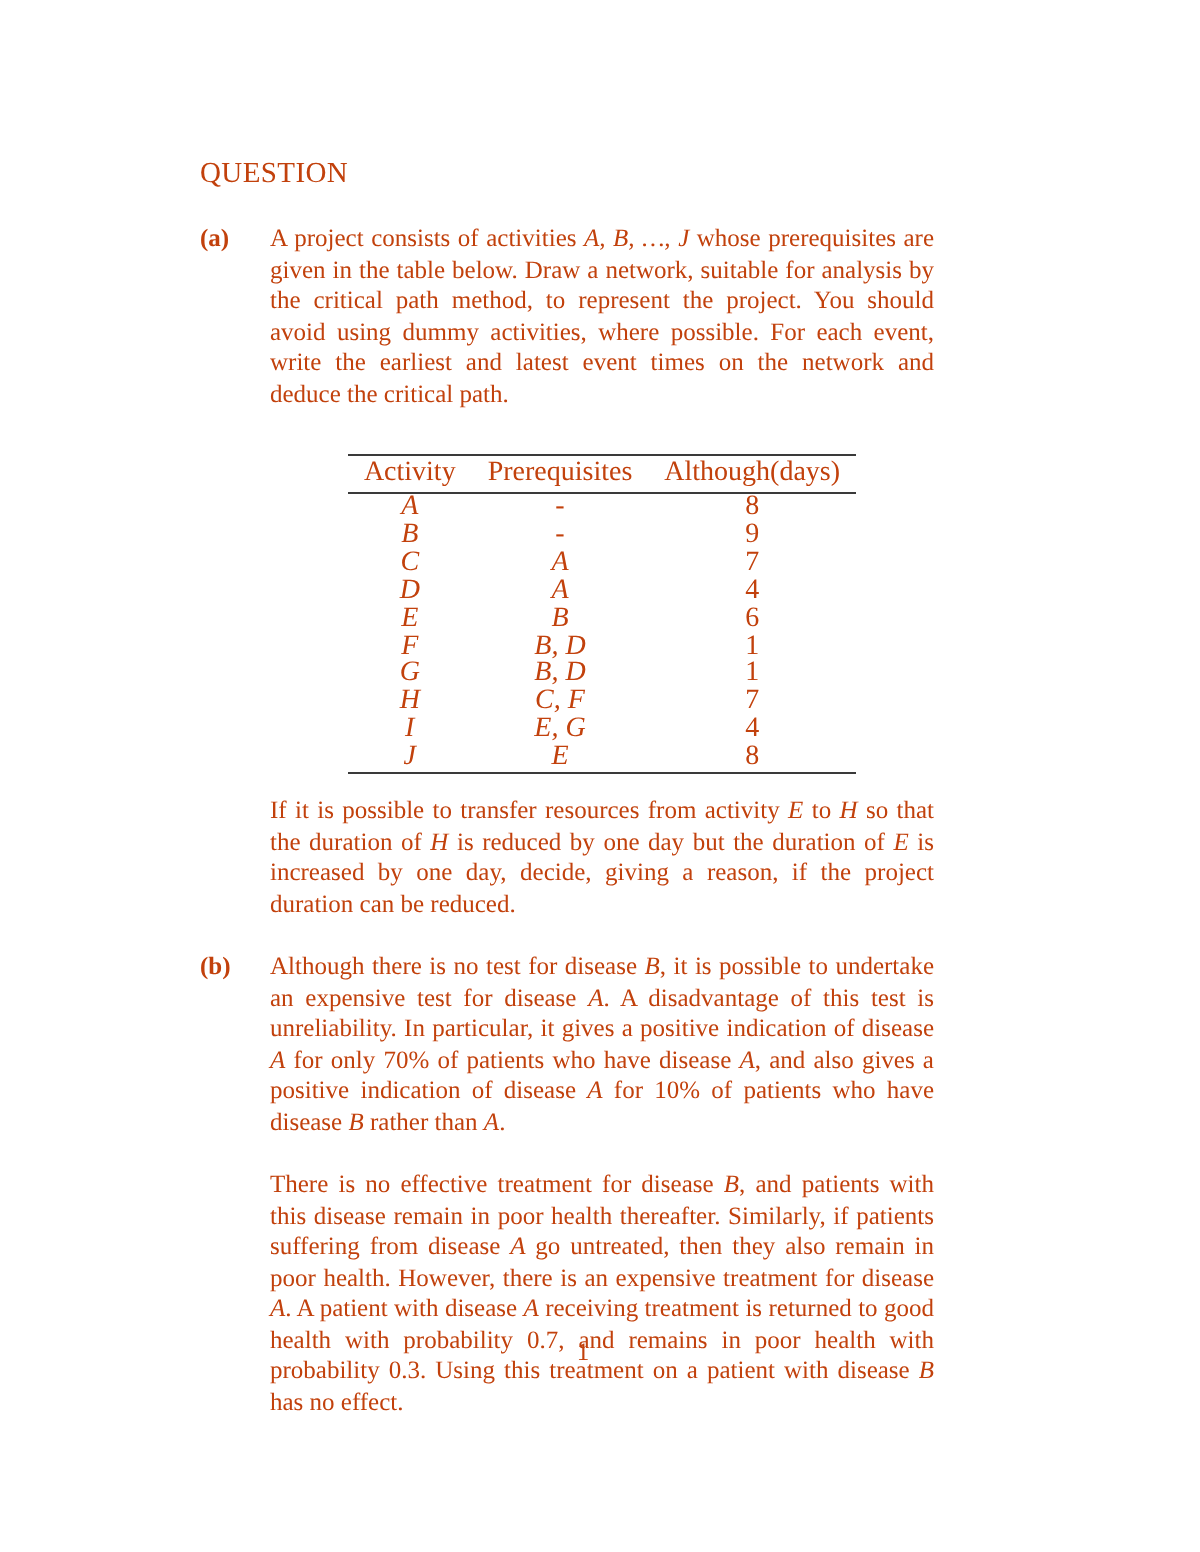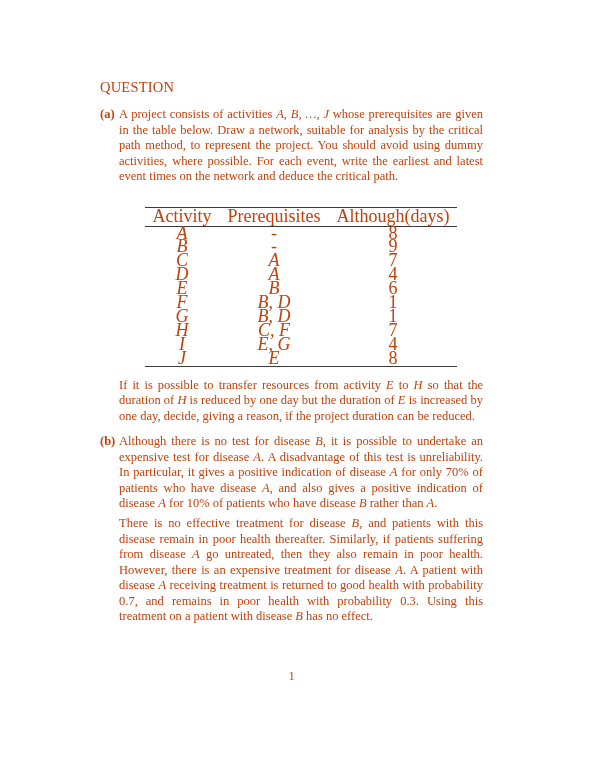--- a/index.html
+++ b/index.html
@@ -35,33 +35,33 @@
   .item-b { margin-top: 10px; }
   .item-label {
     position: absolute;
     left: 0;
     top: 0;
     font-weight: bold;
     font-size: 12.5px;
     line-height: 15.5px;
   }
   .para {
-    margin: 0;
+    margin: 16px;
     font-size: 12.5px;
     line-height: 15.5px;
     text-align: justify;
   }
   .followup-a { margin-top: 11px; }
   .para-test { margin-top: 4.5px; }
   .para-treatment { margin-top: 4.5px; }
   .mi { font-style: italic; }
   .qtable {
     border-collapse: collapse;
     margin: 22px auto 0;
-    font-size: 18px;
+    font-size: 14px;
     border-top: 1px solid #3a3a3a;
     border-bottom: 1px solid #3a3a3a;
   }
   .qtable th {
     font-weight: normal;
     padding: 1px 8px 2px;
     border-bottom: 1px solid #3a3a3a;
     text-align: center;
     line-height: 15px;
     white-space: nowrap;

